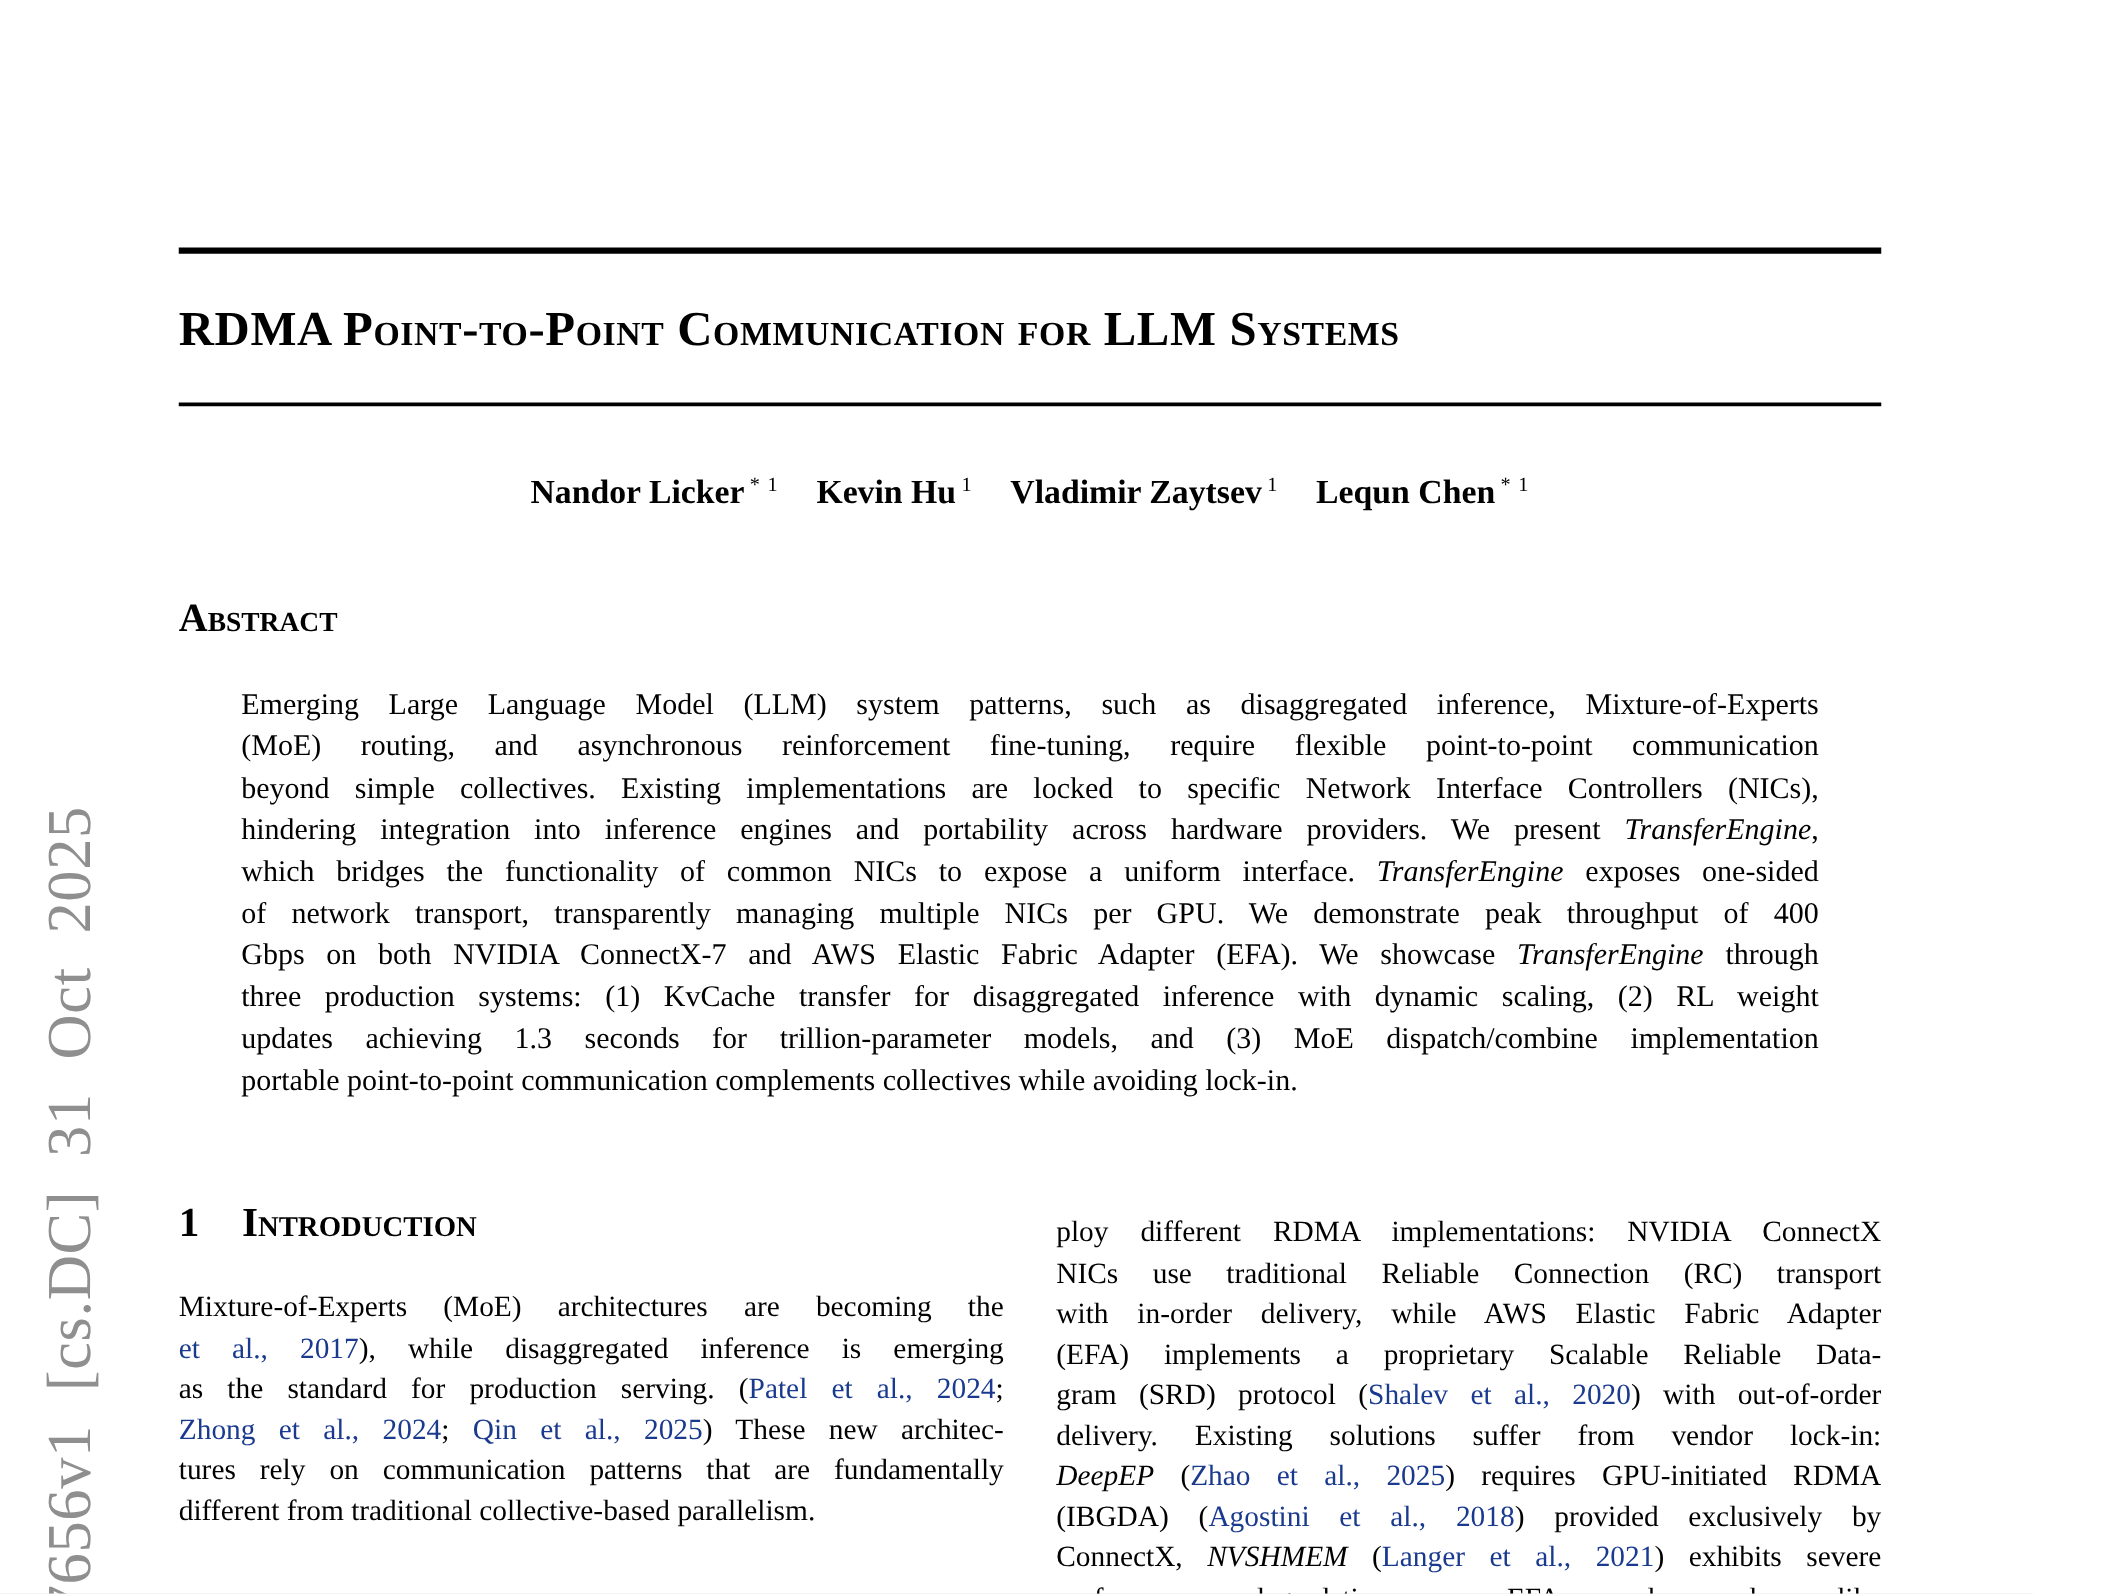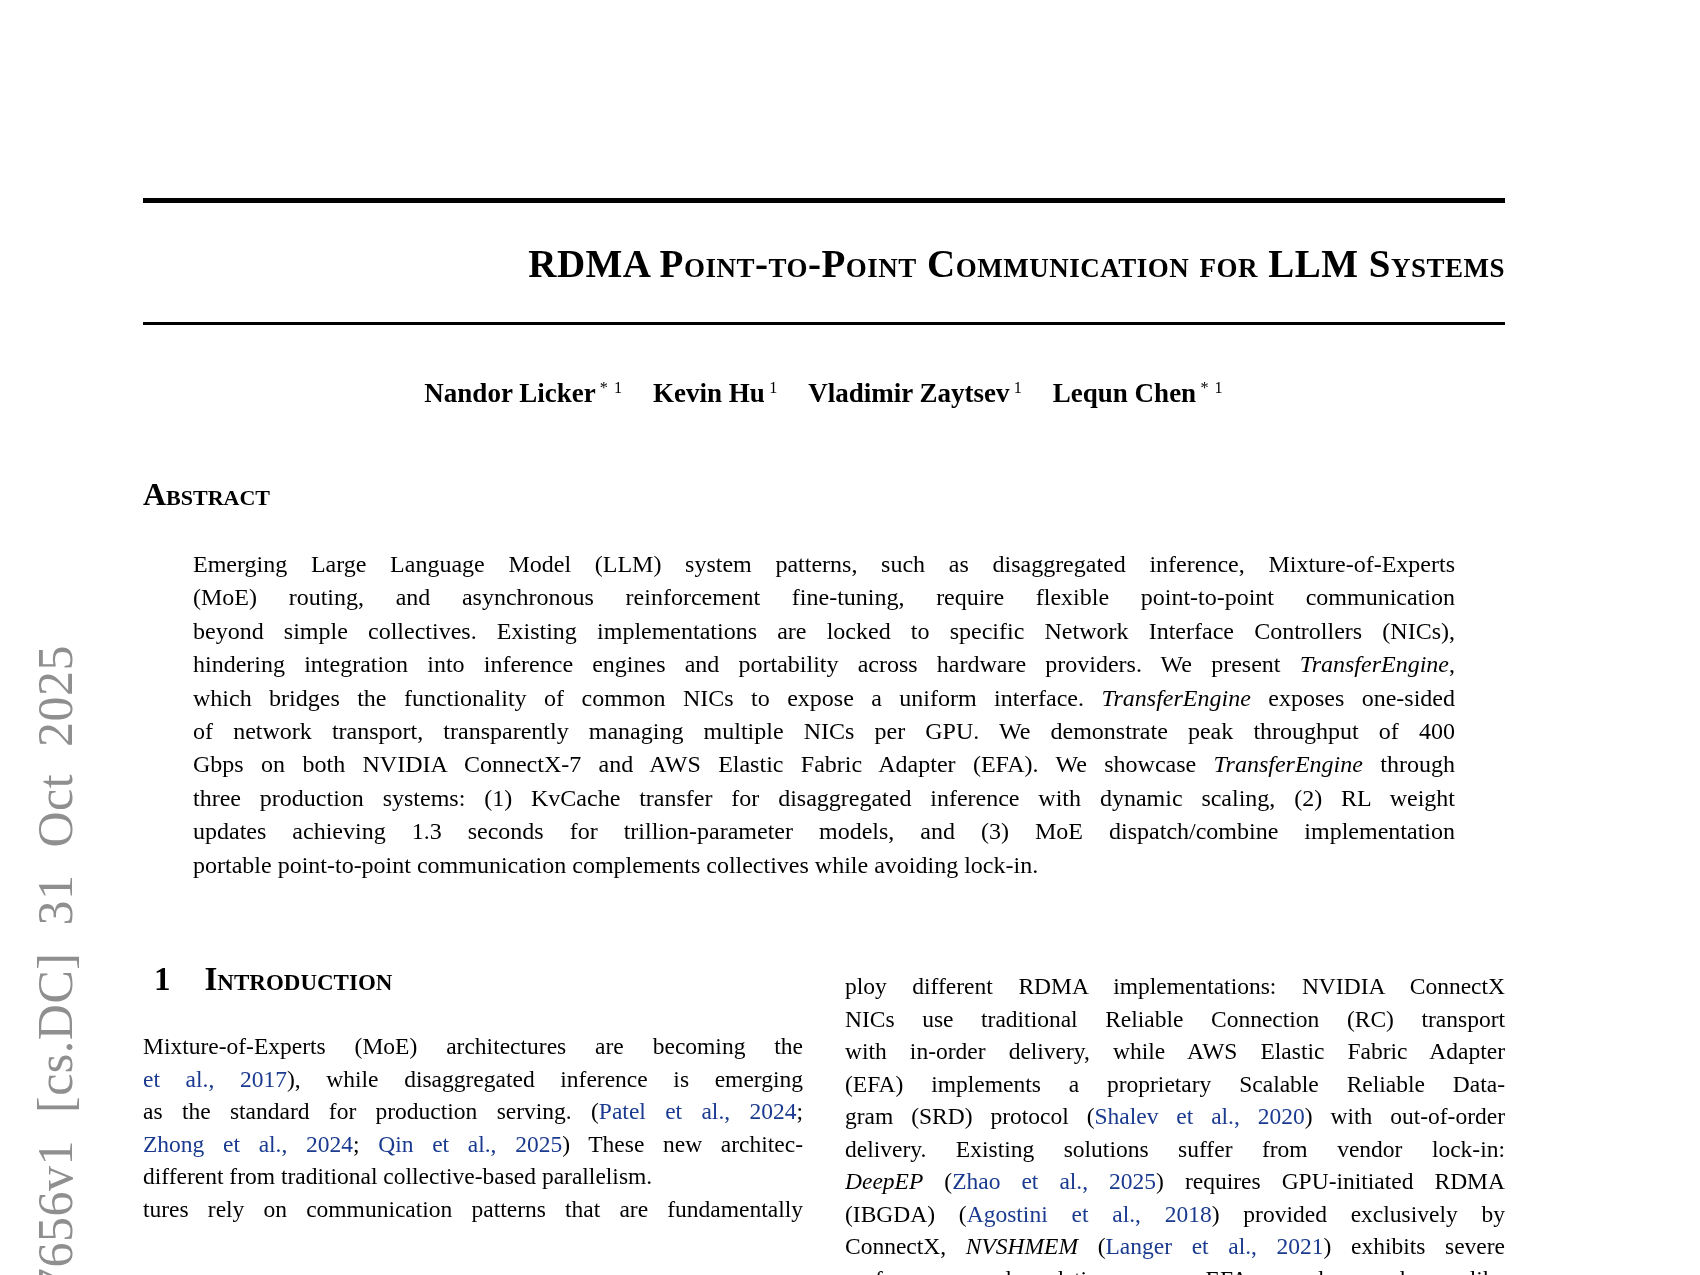--- a/index.html
+++ b/index.html
@@ -21,21 +21,21 @@
     color:var(--stamp,#8f8f8f);
     white-space:nowrap;
     word-spacing:14px;
     letter-spacing:0.5px;
   }
   .rule{position:absolute;left:143px;width:1362px;background:#000;}
   .rule-top{top:198px;height:5px;}
   .rule-bottom{top:322px;height:3px;}
   .paper-title{
     position:absolute;left:143px;top:241px;width:1362px;
-    text-align:right;
+    text-align:left;
     font-size:39px;font-weight:bold;
     font-variant-caps:small-caps;
     letter-spacing:0.5px;
     white-space:nowrap;
   }
   .authors{
     position:absolute;left:143px;top:378px;width:1362px;
     text-align:center;font-size:27px;font-weight:bold;
     white-space:nowrap;
   }
@@ -48,21 +48,21 @@
   .abstract-heading{
     position:absolute;left:143px;top:476px;width:1362px;
     text-align:left;font-size:32px;font-weight:bold;
     font-variant-caps:small-caps;
   }
   .abstract-body{
     position:absolute;left:193px;top:548px;width:1262px;
     font-size:24px;line-height:33.4px;
   }
   .section-heading{
-    position:absolute;left:154px;top:961px;
+    position:absolute;left:143px;top:961px;
     font-size:33px;font-weight:bold;
     white-space:nowrap;
   }
   .section-heading .sec-title{
     margin-left:34px;
     font-variant-caps:small-caps;
   }
   .column{
     position:absolute;
     font-size:23.5px;line-height:32.5px;
@@ -112,22 +112,22 @@
 
   <div class="section-heading">
     <span class="sec-num">1</span><span class="sec-title">Introduction</span>
   </div>
 
   <div class="column col-left">
       <div class="line"><span>Mixture-of-Experts (MoE) architectures are becoming the</span></div>
       <div class="line"><span class="cite">et al., 2017</span><span>), while disaggregated inference is emerging</span></div>
       <div class="line"><span>as the standard for production serving. (</span><span class="cite">Patel et al., 2024</span><span>;</span></div>
       <div class="line"><span class="cite">Zhong et al., 2024</span><span>; </span><span class="cite">Qin et al., 2025</span><span>) These new architec-</span></div>
+      <div class="line"><span>tures rely on communication patterns that are fundamentally</span></div>
       <div class="line last"><span>different from traditional collective-based parallelism.</span></div>
-      <div class="line"><span>tures rely on communication patterns that are fundamentally</span></div>
     </div>
 
   <div class="column col-right">
       <div class="line"><span>ploy different RDMA implementations: NVIDIA ConnectX</span></div>
       <div class="line"><span>NICs use traditional Reliable Connection (RC) transport</span></div>
       <div class="line"><span>with in-order delivery, while AWS Elastic Fabric Adapter</span></div>
       <div class="line"><span>(EFA) implements a proprietary Scalable Reliable Data-</span></div>
       <div class="line"><span>gram (SRD) protocol (</span><span class="cite">Shalev et al., 2020</span><span>) with out-of-order</span></div>
       <div class="line"><span>delivery. Existing solutions suffer from vendor lock-in:</span></div>
       <div class="line"><span class="it">DeepEP</span><span> (</span><span class="cite">Zhao et al., 2025</span><span>) requires GPU-initiated RDMA</span></div>

